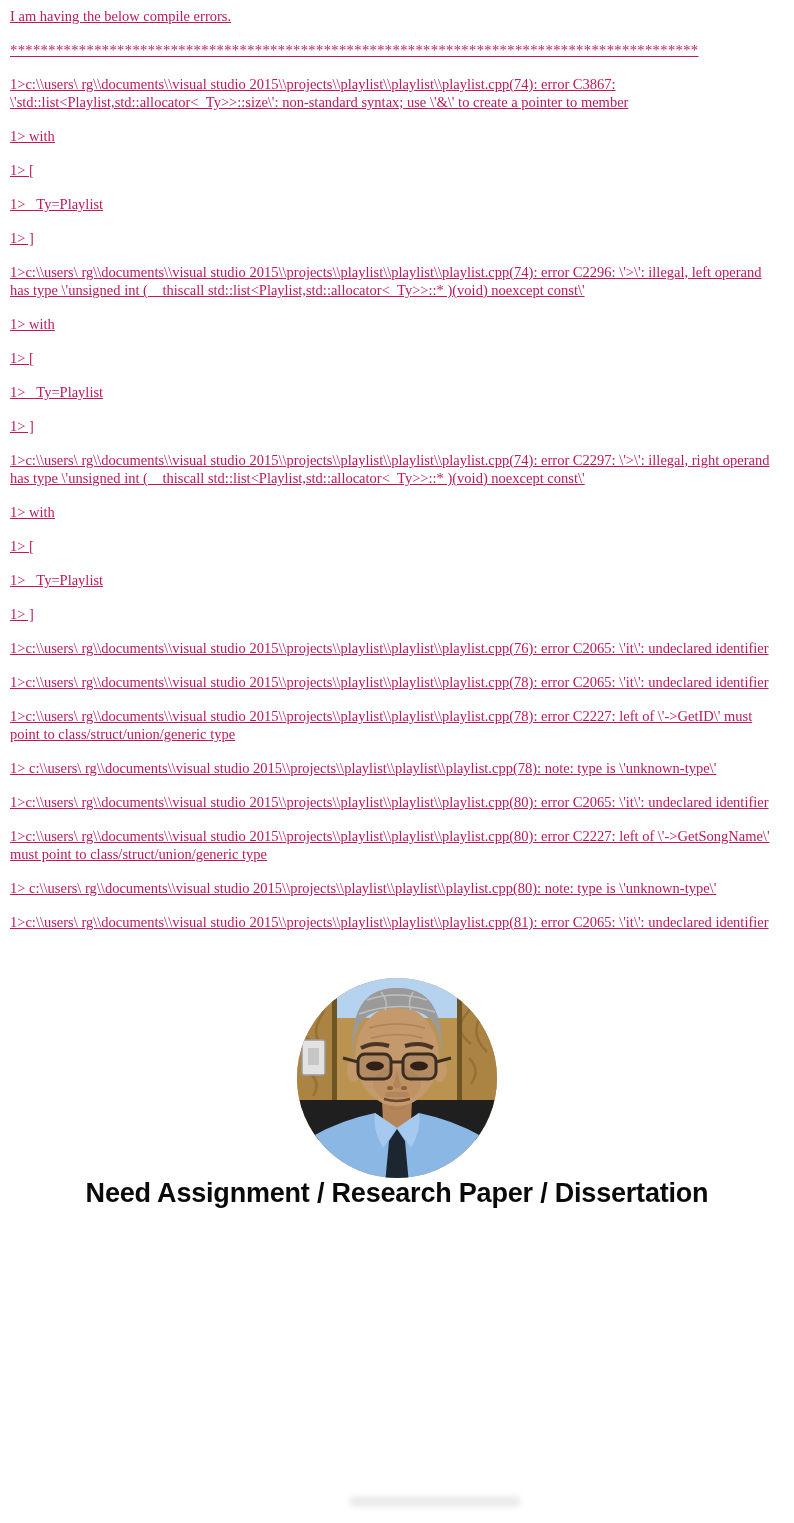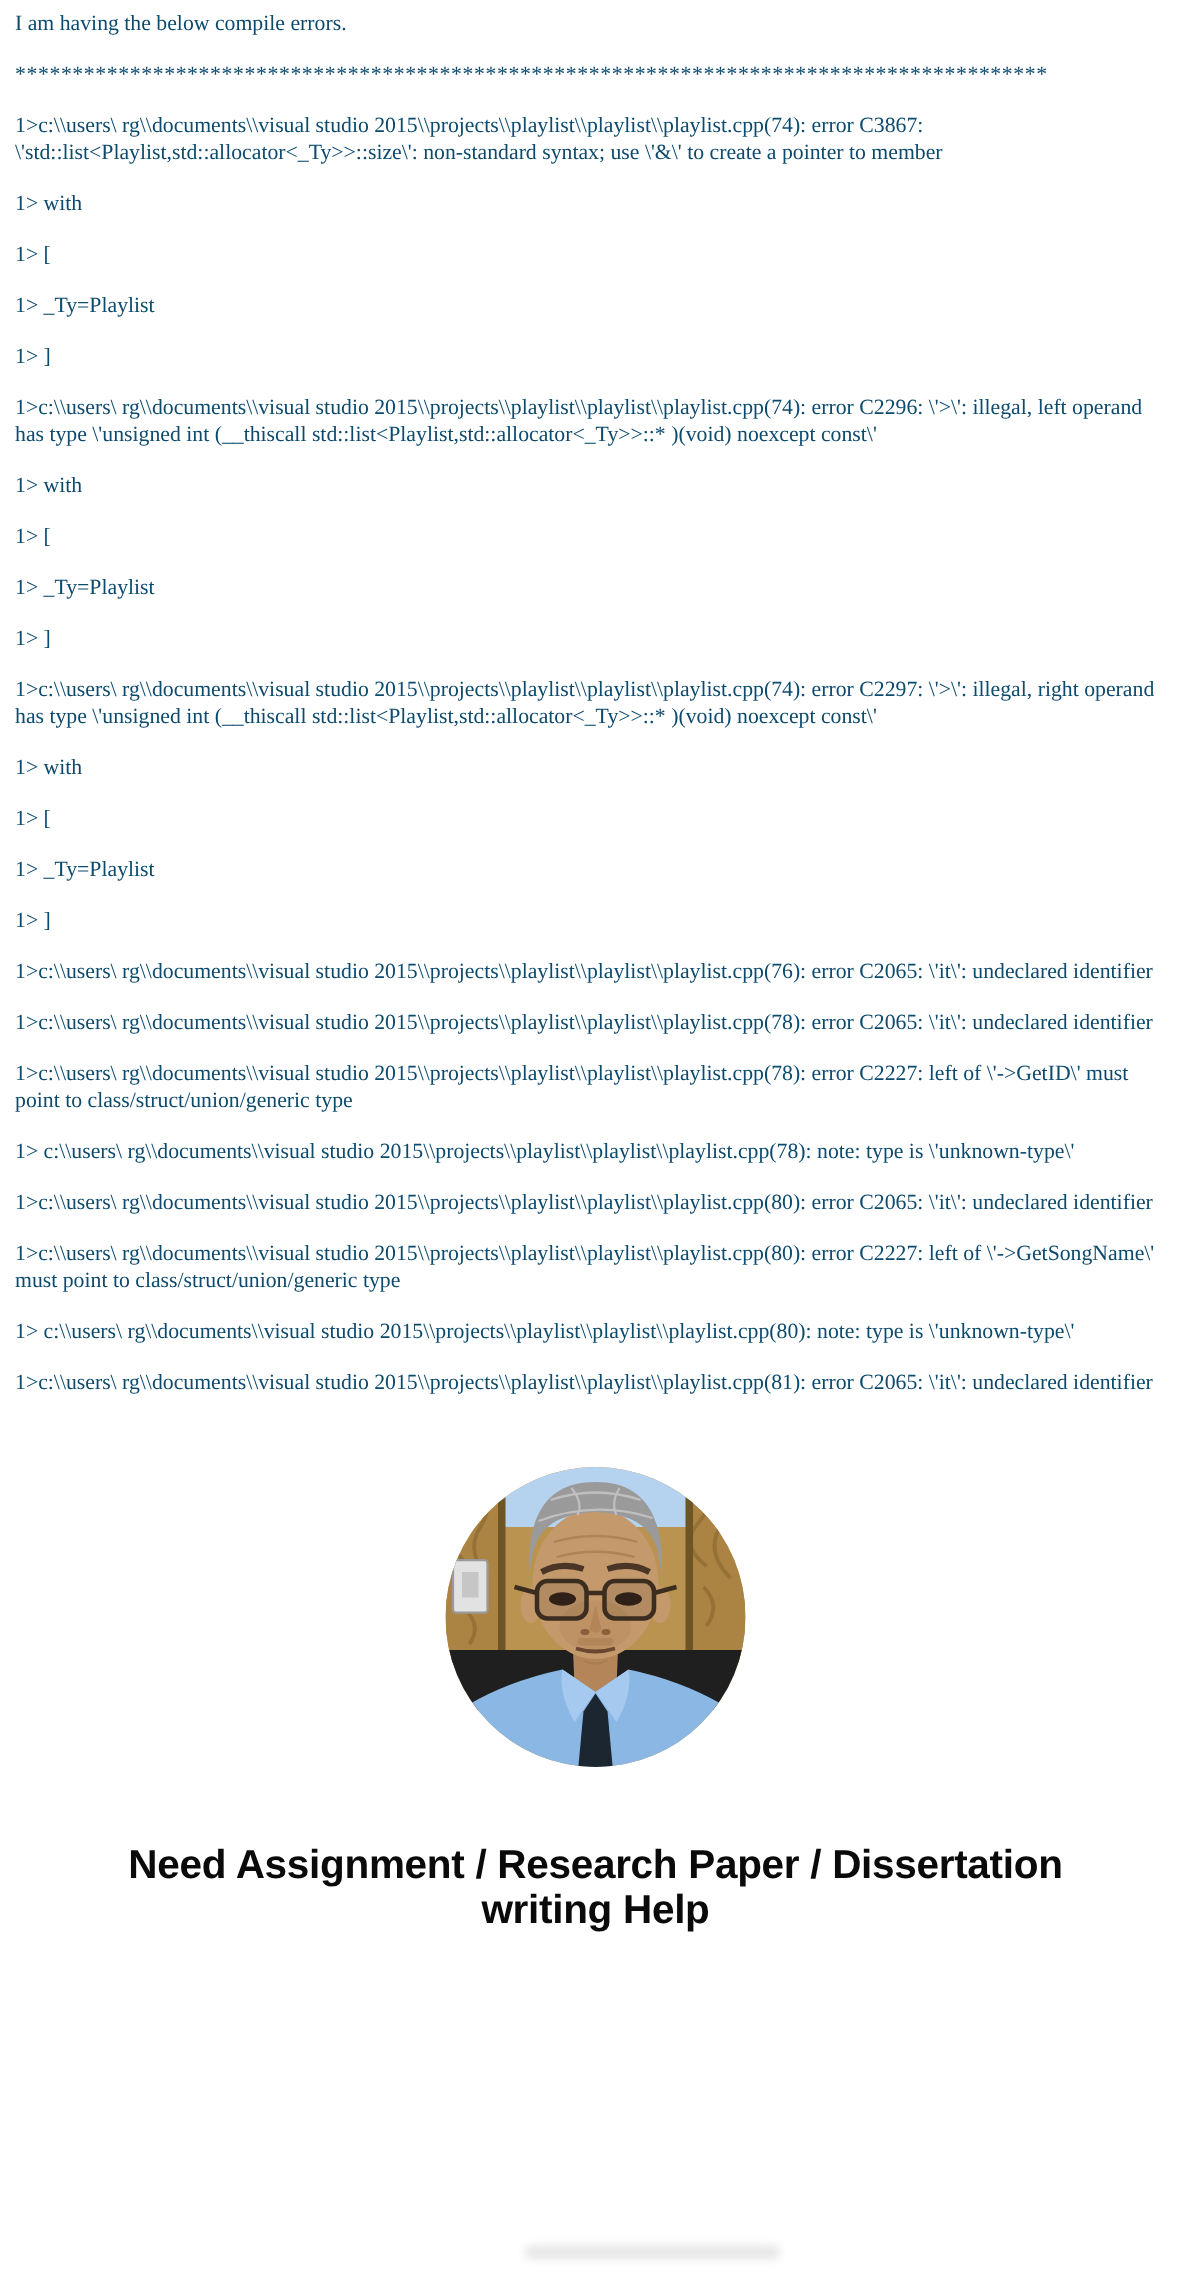--- a/index.html
+++ b/index.html
@@ -10,30 +10,30 @@
     overflow: hidden;
     position: relative;
     font-family: "Liberation Serif", serif;
     color: #111111;
   }
   .page { width: 794px; height: 1523px; position: relative; }
   .textcol { padding: 7px 12px 0 10px; }
   p.log {
     margin: 0 0 16px 0;
     font: 14.5px/18px "Liberation Serif", serif;
-    color: #0c4a6e;
+    color: #be185d;
     word-wrap: break-word;
+    text-decoration: underline;
   }
   p.separator { letter-spacing: 0.4px; }
   .avatar-wrap {
     width: 200px; height: 200px;
     margin: 47px auto 0 auto;
   }
   .footer {
-    margin-top: 50px;
     text-align: center;
     font-family: "Liberation Sans", sans-serif;
     font-weight: 700;
     font-size: 27px;
     line-height: 30px;
     color: #0a0a0a;
     letter-spacing: -0.2px;
   }
   .smudge {
     position: absolute;
@@ -160,18 +160,17 @@
 
         <rect x="88" y="114" width="24" height="5" rx="2.5" fill="#a87a4e" opacity="0.5"></rect>
         <path d="M87,121 q13,4 26,0" stroke="#6b4630" stroke-width="2.5" fill="none"></path>
         <path d="M92,129 q8,4 16,0" stroke="#a87a4e" stroke-width="1.5" fill="none" opacity="0.8"></path>
       </g>
     </svg>
   </div>
 
   <div class="footer">
     <div>Need Assignment / Research Paper / Dissertation</div>
-    <div>writing Help</div>
   </div>
 
   <div class="smudge"></div>
 
 </div>
 
 </body></html>

